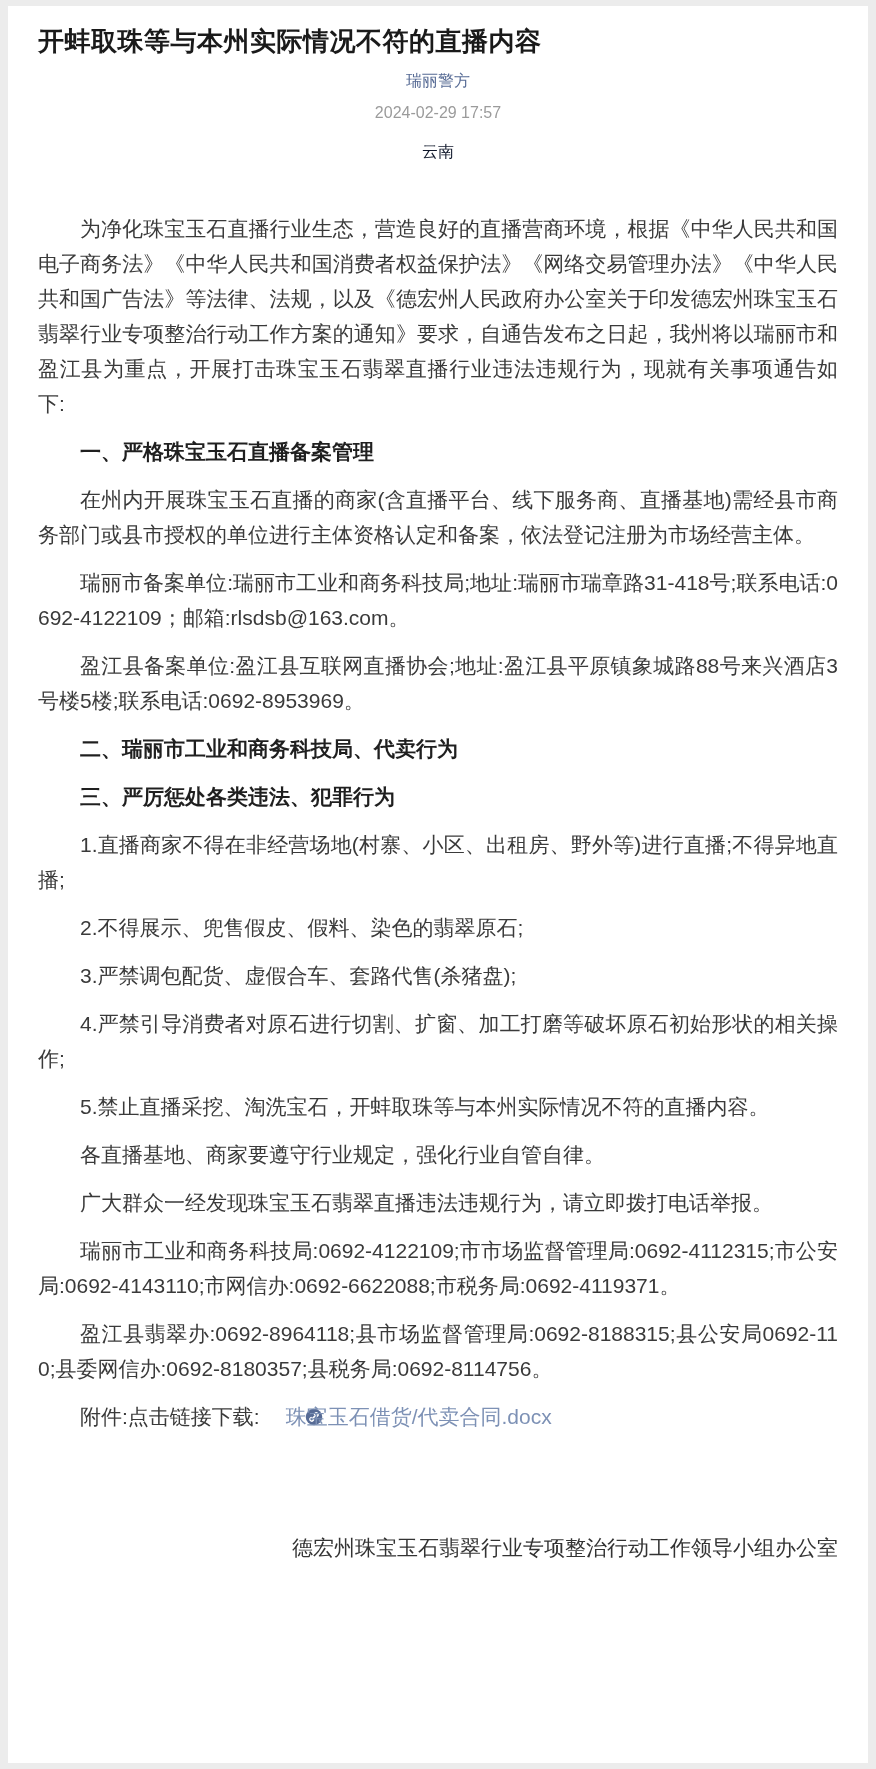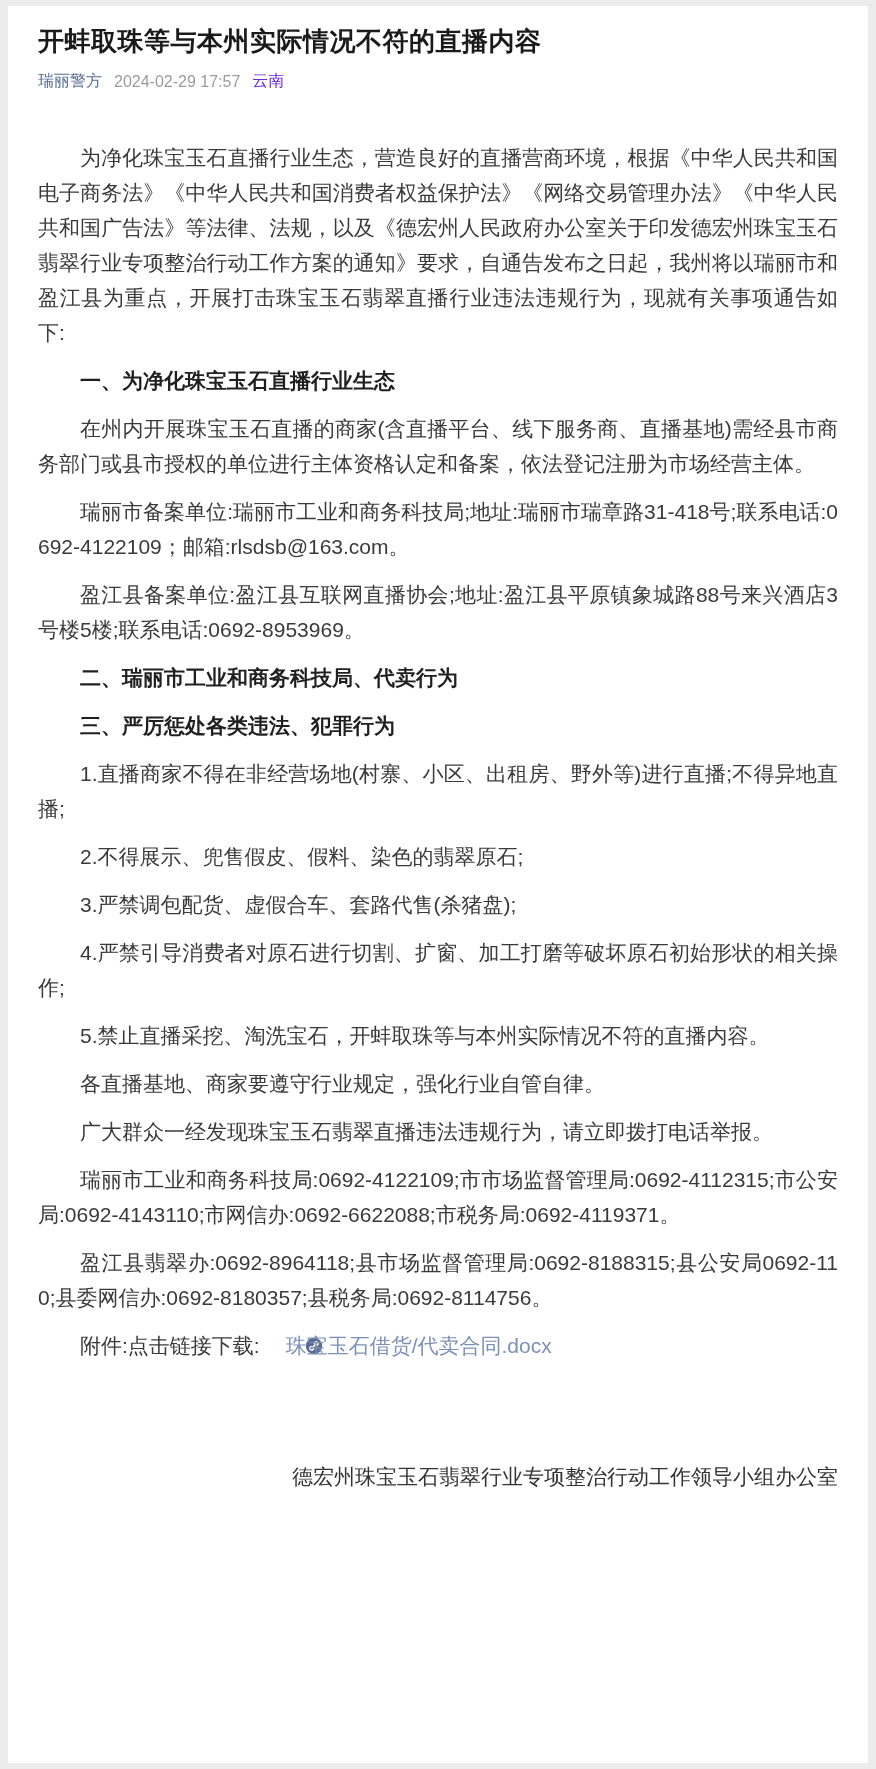--- a/index.html
+++ b/index.html
@@ -25,20 +25,21 @@
     line-height: 1.35;
     margin: 6px 0 12px;
     letter-spacing: 0.5px;
   }
   .byline {
     display: flex;
     align-items: center;
     gap: 12px;
     font-size: 16px;
     margin: 0 0 48px;
+    flex-direction: column;
   }
   .byline .account { color: #576b95; cursor: pointer; }
   .byline .meta { color: #9b9b9b; }
   .article-body { }
   .para {
     font-size: 21px;
     line-height: 35px;
     margin: 13px 0;
     text-indent: 2em;
     text-align: justify;
@@ -81,26 +82,26 @@
 </head>
 <body>
 
 <div class="page">
 
   <h1 class="title">开蚌取珠等与本州实际情况不符的直播内容</h1>
 
   <div class="byline">
     <span class="account" style="color: rgb(87, 107, 149);">瑞丽警方</span>
     <span class="meta" style="color: rgb(155, 155, 155);">2024-02-29 17:57</span>
-    <span class="meta" style="color: #6d28d9;">云南</span>
+    <span class="meta" style="color: #0f172a; margin-top: 8px;">云南</span>
   </div>
 
   <div class="article-body">
       <p class="para">为净化珠宝玉石直播行业生态，营造良好的直播营商环境，根据《中华人民共和国电子商务法》《中华人民共和国消费者权益保护法》《网络交易管理办法》《中华人民共和国广告法》等法律、法规，以及《德宏州人民政府办公室关于印发德宏州珠宝玉石翡翠行业专项整治行动工作方案的通知》要求，自通告发布之日起，我州将以瑞丽市和盈江县为重点，开展打击珠宝玉石翡翠直播行业违法违规行为，现就有关事项通告如下:</p>
-      <p class="para heading">一、为净化珠宝玉石直播行业生态</p>
+      <p class="para heading">一、严格珠宝玉石直播备案管理</p>
       <p class="para">在州内开展珠宝玉石直播的商家(含直播平台、线下服务商、直播基地)需经县市商务部门或县市授权的单位进行主体资格认定和备案，依法登记注册为市场经营主体。</p>
       <p class="para">瑞丽市备案单位:瑞丽市工业和商务科技局;地址:瑞丽市瑞章路31-418号;联系电话:0692-4122109；邮箱:rlsdsb@163.com。</p>
       <p class="para">盈江县备案单位:盈江县互联网直播协会;地址:盈江县平原镇象城路88号来兴酒店3号楼5楼;联系电话:0692-8953969。</p>
       <p class="para heading">二、瑞丽市工业和商务科技局、代卖行为</p>
       <p class="para heading">三、严厉惩处各类违法、犯罪行为</p>
       <p class="para">1.直播商家不得在非经营场地(村寨、小区、出租房、野外等)进行直播;不得异地直播;</p>
       <p class="para">2.不得展示、兜售假皮、假料、染色的翡翠原石;</p>
       <p class="para">3.严禁调包配货、虚假合车、套路代售(杀猪盘);</p>
       <p class="para">4.严禁引导消费者对原石进行切割、扩窗、加工打磨等破坏原石初始形状的相关操作;</p>
       <p class="para">5.禁止直播采挖、淘洗宝石，开蚌取珠等与本州实际情况不符的直播内容。</p>

